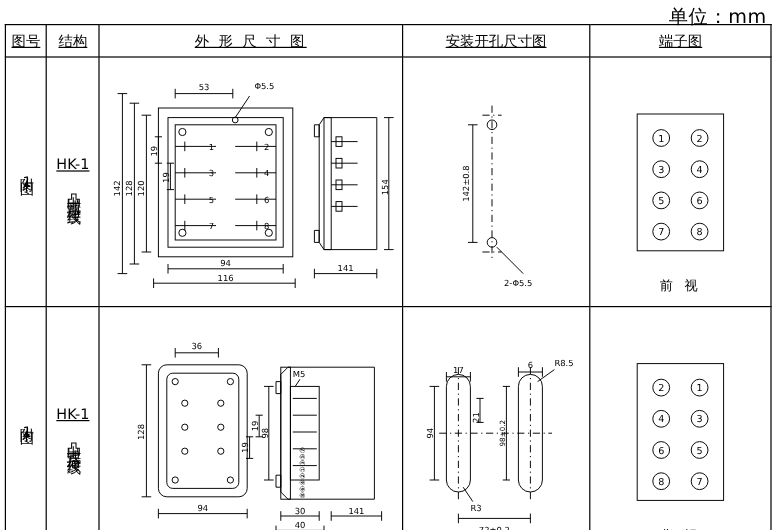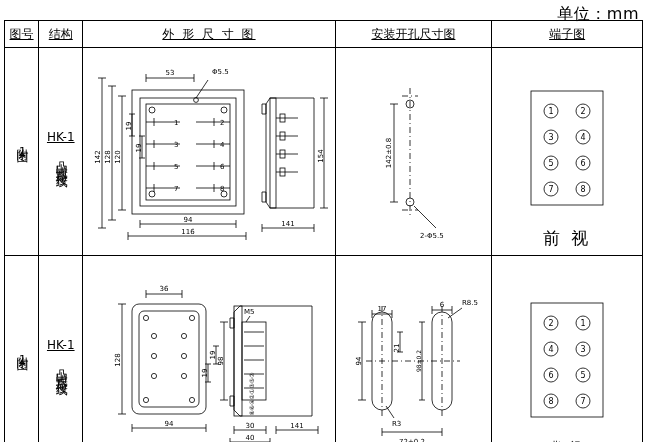--- a/index.html
+++ b/index.html
@@ -237,21 +237,21 @@
             <text x="58" y="61">1</text>
             <text x="90" y="61">2</text>
             <text x="58" y="87">3</text>
             <text x="90" y="87">4</text>
             <text x="58" y="113">5</text>
             <text x="90" y="113">6</text>
             <text x="58" y="139">7</text>
             <text x="90" y="139">8</text>
           </g>
         </svg>
-        <div style="font-size:17px;margin-top:-26px;letter-spacing:3px">前  视</div>
+        <div style="font-size:11px;margin-top:-26px;letter-spacing:3px">前  视</div>
       </td>
     </tr>
 
     <tr class="rowcell">
       <td>
         <span class="vert">附图1</span>
       </td>
       <td>
         <div class="struct">
           <div class="lat">HK-1</div>

